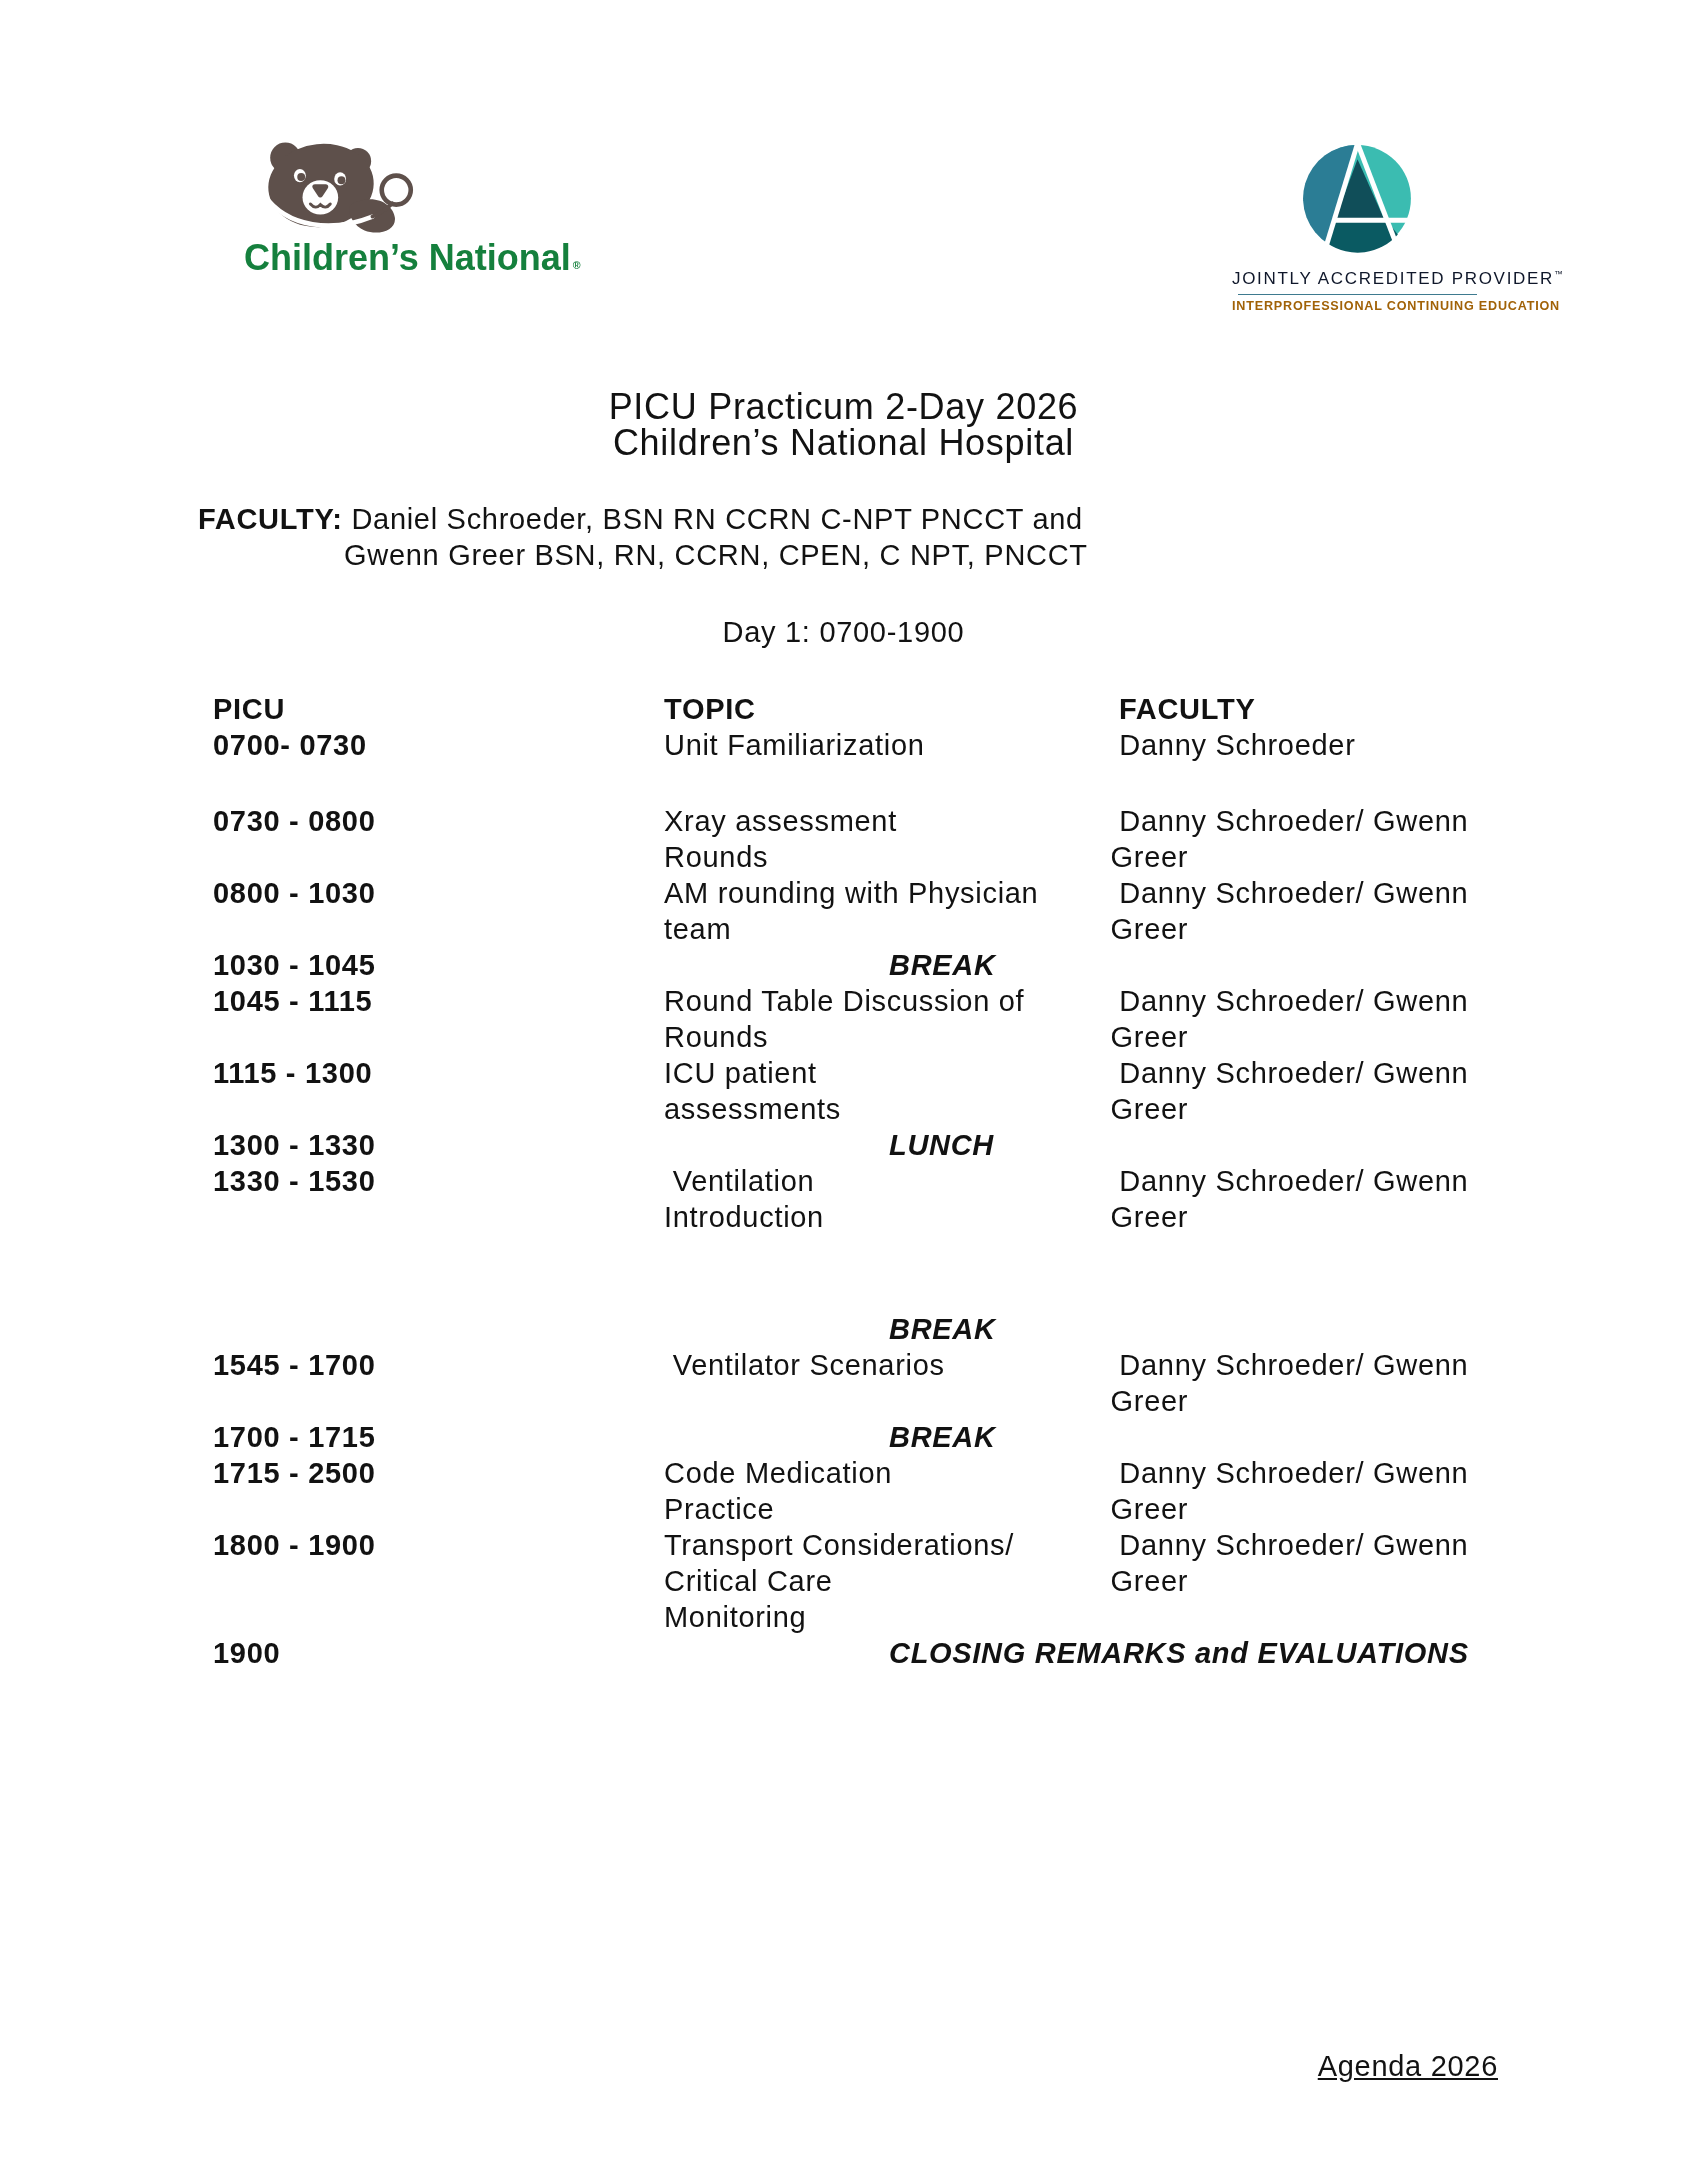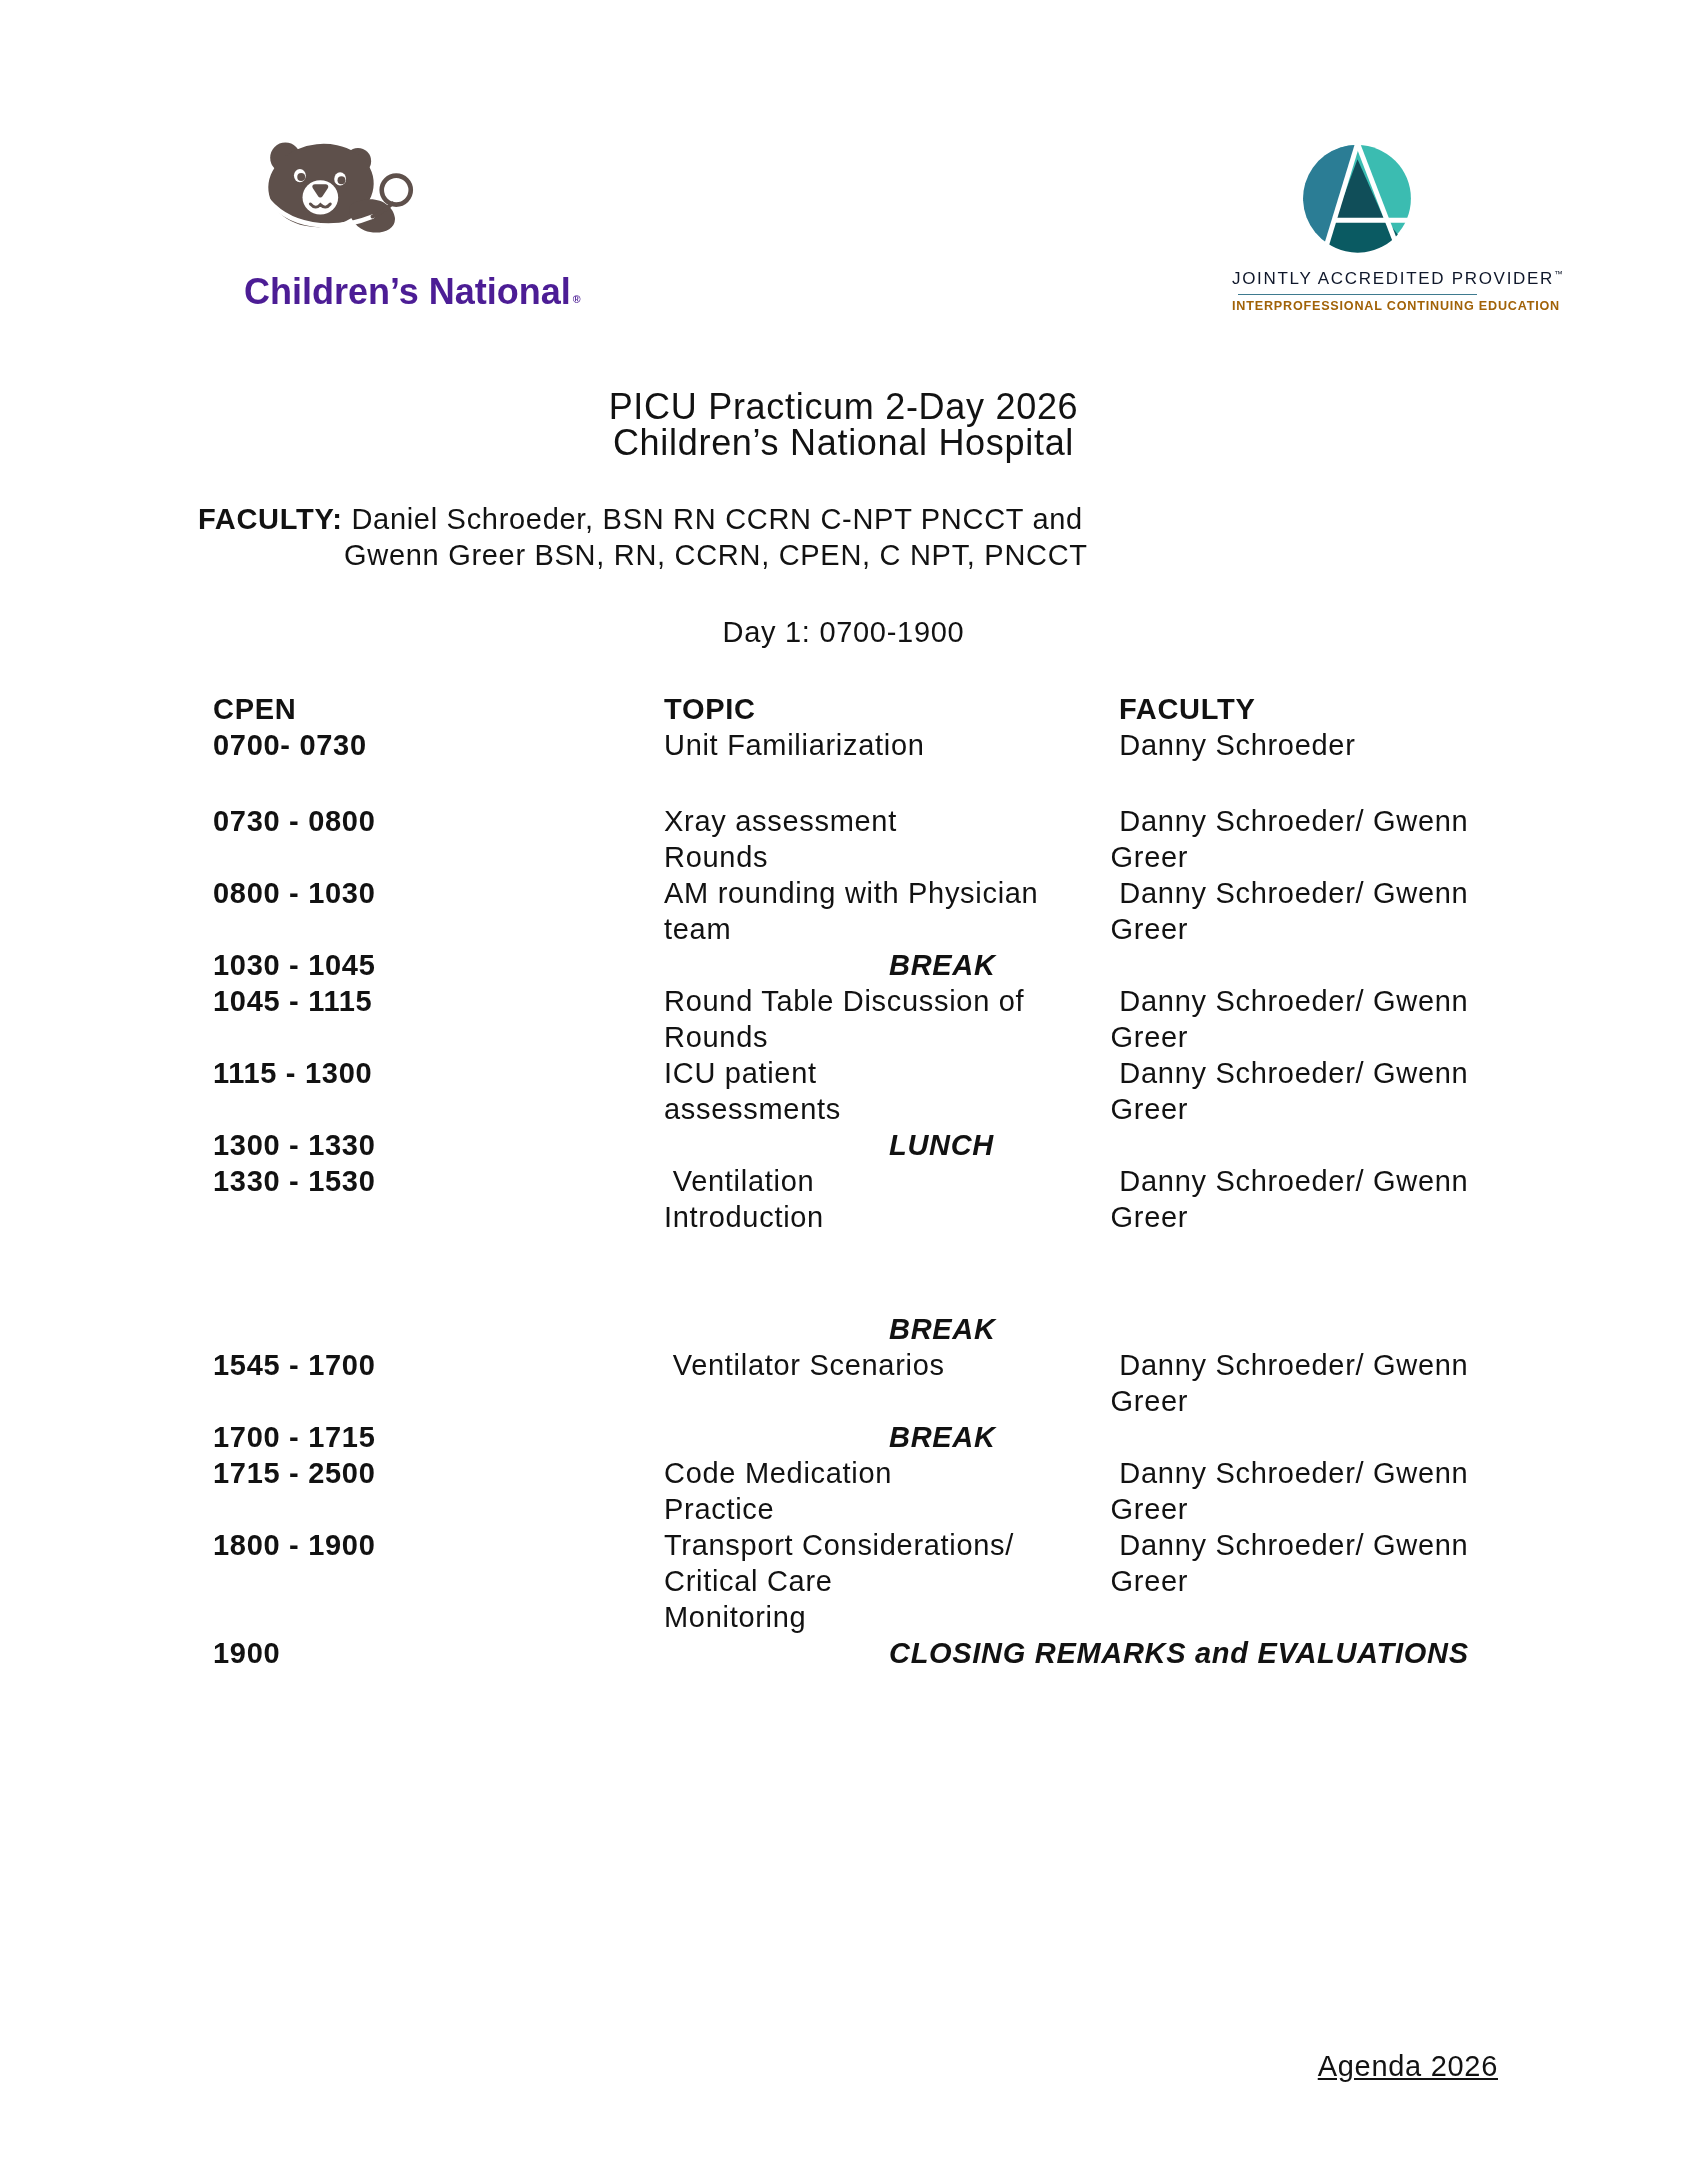--- a/index.html
+++ b/index.html
@@ -14,21 +14,21 @@
     background:#ffffff; overflow:hidden;
   }
   .doc-text { font-size:29px; line-height:36px; letter-spacing:0.7px; }
 
   
   .logo-cn { position:absolute; left:244px; top:136px; width:370px; height:172px; }
   .logo-cn svg { display:block; margin-left:9.3px; }
   .cn-wordmark {
     position:absolute; left:0; top:101px;
     font-size:36px; font-weight:bold; letter-spacing:0;
-    color:#4c1d95; white-space:nowrap;margin-top:34px;
+    color:#15803d; white-space:nowrap;
   }
   .cn-reg { font-size:10.6px; font-weight:bold; position:relative; bottom:1.3px; left:2px; }
 
   
   .logo-ja { position:absolute; left:1232px; top:144px; width:251px; text-align:center; }
   .logo-ja svg { display:block; margin:0 auto; }
   .ja-line1 {
     margin-top:16px; font-size:17px; letter-spacing:1.7px;
     color:#0f172a; white-space:nowrap;
   }
@@ -115,21 +115,21 @@
 
   <div class="faculty-block doc-text">
     <div style="white-space:pre;"><span class="faculty-label">FACULTY:</span><span> Daniel Schroeder, BSN RN CCRN C-NPT PNCCT and</span></div>
     <div class="faculty-line2" style="white-space:pre;">Gwenn Greer BSN, RN, CCRN, CPEN, C NPT, PNCCT</div>
   </div>
 
   <div class="day-heading doc-text">Day 1: 0700-1900</div>
 
   <div class="agenda doc-text">
     <div class="trow thead">
-      <div class="cell">CPEN</div>
+      <div class="cell">PICU</div>
       <div class="cell">TOPIC</div>
       <div class="cell">FACULTY</div>
     </div>
     <div>
         <div class="trow">
     <div class="cell time">0700- 0730</div>
     <div class="cell topic">Unit Familiarization</div>
     <div class="cell faculty"> Danny Schroeder</div>
 
   </div>

